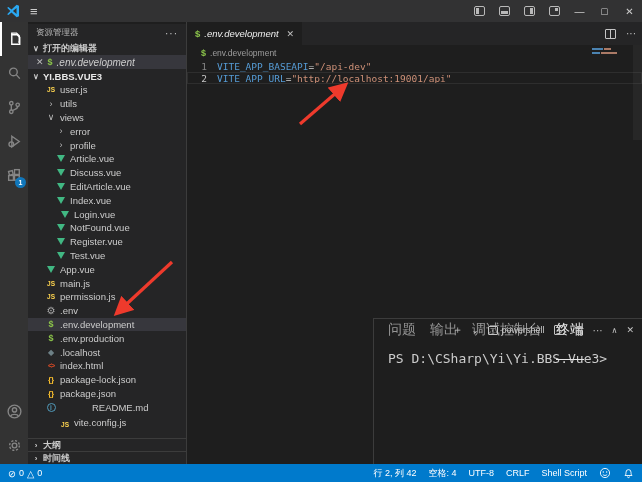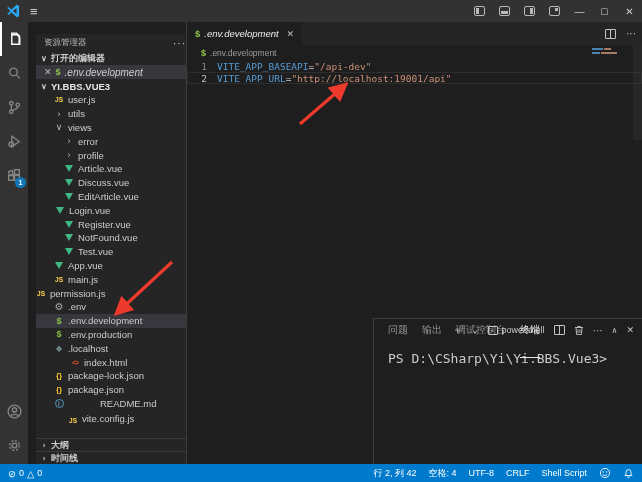--- a/index.html
+++ b/index.html
@@ -31,21 +31,21 @@
   .act-item { width:28px; height:34px; display:flex; align-items:center; justify-content:center;
               color:#858585; position:relative; }
   .act-item.active { color:#ffffff; border-left:2px solid #ffffff; }
   .act-item svg { stroke:currentColor; fill:none; stroke-width:1.3; }
   .act-badge { position:absolute; right:2px; bottom:4px; min-width:11px; height:11px; border-radius:6px;
                background:#1177bb; color:#fff; font-size:7px; display:flex; align-items:center;
                justify-content:center; font-weight:bold; }
   .act-bottom { position:absolute; bottom:2px; left:0; width:28px; }
 
   
-  .sidebar { position:absolute; left:28px; top:12px; bottom:0; width:158px; background:#252526; overflow:hidden;margin-left:8px; }
+  .sidebar { position:absolute; left:28px; top:2px; bottom:0; width:158px; background:#252526; overflow:hidden; }
   .sb-header { height:18px; display:flex; align-items:center; justify-content:space-between;
                padding:0 8px; color:#bbbbbb; font-size:8.5px; }
   .sb-dots { color:#cccccc; letter-spacing:1px; font-size:10px; }
   .sec-head { height:13px; display:flex; align-items:center; font-weight:bold; font-size:9px;
               color:#cccccc; padding-left:4px; gap:3px; }
   .chev { font-size:8px; color:#cccccc; width:8px; display:inline-block; text-align:center; }
   .oe-item { height:14px; display:flex; align-items:center; background:#37373d; padding-left:8px; gap:4px; }
   .oe-close { color:#bcbcbc; font-size:9px; }
   .italic { font-style:italic; }
   .proj-head { height:14px; display:flex; align-items:center; font-weight:bold; font-size:9.5px;
@@ -96,21 +96,21 @@
   .minimap { position:absolute; right:14px; top:26px; width:36px; }
   .mm-row { height:2px; margin-bottom:2px; display:flex; gap:1px; }
   .mm-b { background:#569cd6; opacity:.8; height:2px; }
   .mm-o { background:#ce9178; opacity:.8; height:2px; }
   .scrollsh { position:absolute; right:0; top:23px; width:9px; height:95px; background:rgba(110,110,110,.12); }
 
   
   .panel { position:absolute; left:186px; right:0; bottom:0; height:146px; background:#1e1e1e;
            border-top:1px solid #3c3c3c; border-left:1px solid #3c3c3c; }
   .panel-head { height:22px; display:flex; align-items:center; padding-left:14px; position:relative; }
-  .ptab { font-size:10px; color:#969696; margin-right:14px; text-transform:uppercase; padding:20px 0; }
+  .ptab { font-size:14px; color:#969696; margin-right:14px; text-transform:uppercase; padding:20px 0; }
   .ptab.active { color:#e7e7e7; border-bottom:1px solid #e7e7e7; }
   .panel-actions { position:absolute; right:8px; top:0; height:22px; display:flex; align-items:center;
                    gap:9px; color:#c5c5c5; }
   .pa { font-size:10px; }
   .shell-btn { display:flex; align-items:center; gap:4px; font-size:9px; color:#cccccc; }
   .shell-ico { width:10px; height:9px; border:1px solid #c5c5c5; border-radius:1px; font-size:6px;
                display:flex; align-items:center; justify-content:center; color:#c5c5c5; }
   .term { font-family:"DejaVu Sans Mono", monospace; font-size:13px; color:#cccccc; padding:10px 0 0 14px; }
 
   
@@ -275,57 +275,63 @@
             <span class="i-vue"></span>
           </span>
           <span>Discuss.vue</span>
         </div>
         <div class="trow" style="padding-left: 28px;">
           <span class="ticon">
             <span class="i-vue"></span>
           </span>
           <span>EditArticle.vue</span>
         </div>
-        <div class="trow" style="padding-left: 19px;">
+        <div class="trow" style="padding-left: 28px;">
+          <span class="ticon">
+            <span class="i-vue"></span>
+          </span>
+          <span>Index.vue</span>
+        </div>
+        <div class="trow" style="padding-left: 32px;">
           <span class="ticon">
             <span class="i-vue"></span>
           </span>
           <span>Login.vue</span>
         </div>
         <div class="trow" style="padding-left: 28px;">
           <span class="ticon">
             <span class="i-vue"></span>
           </span>
+          <span>NotFound.vue</span>
+        </div>
+        <div class="trow" style="padding-left: 28px;">
+          <span class="ticon">
+            <span class="i-vue"></span>
+          </span>
           <span>Register.vue</span>
         </div>
         <div class="trow" style="padding-left: 28px;">
           <span class="ticon">
             <span class="i-vue"></span>
           </span>
-          <span>NotFound.vue</span>
-        </div>
-        <div class="trow" style="padding-left: 28px;">
-          <span class="ticon">
-            <span class="i-vue"></span>
-          </span>
           <span>Test.vue</span>
         </div>
         <div class="trow" style="padding-left: 18px;">
           <span class="ticon">
             <span class="i-vue"></span>
           </span>
           <span>App.vue</span>
         </div>
         <div class="trow" style="padding-left: 18px;">
           <span class="ticon">
             <span class="i-js">JS</span>
           </span>
           <span>main.js</span>
         </div>
-        <div class="trow" style="">
+        <div class="trow" style="padding-left: 18px;">
           <span class="ticon">
             <span class="i-js">JS</span>
           </span>
           <span>permission.js</span>
         </div>
         <div class="trow" style="padding-left: 18px;">
           <span class="ticon">
             <span class="i-gear">⚙</span>
           </span>
           <span>.env</span>
@@ -341,21 +347,21 @@
             <span class="i-dollar">$</span>
           </span>
           <span>.env.production</span>
         </div>
         <div class="trow" style="padding-left: 18px;">
           <span class="ticon">
             <span class="i-git">◆</span>
           </span>
           <span>.localhost</span>
         </div>
-        <div class="trow" style="padding-left: 34px; align-items: center;">
+        <div class="trow" style="padding-left: 18px; align-items: center;">
           <span class="ticon">
             <span class="i-html">&lt;&gt;</span>
           </span>
           <span>index.html</span>
         </div>
         <div class="trow" style="padding-left: 18px;">
           <span class="ticon">
             <span class="i-json">{}</span>
           </span>
           <span>package-lock.json</span>

